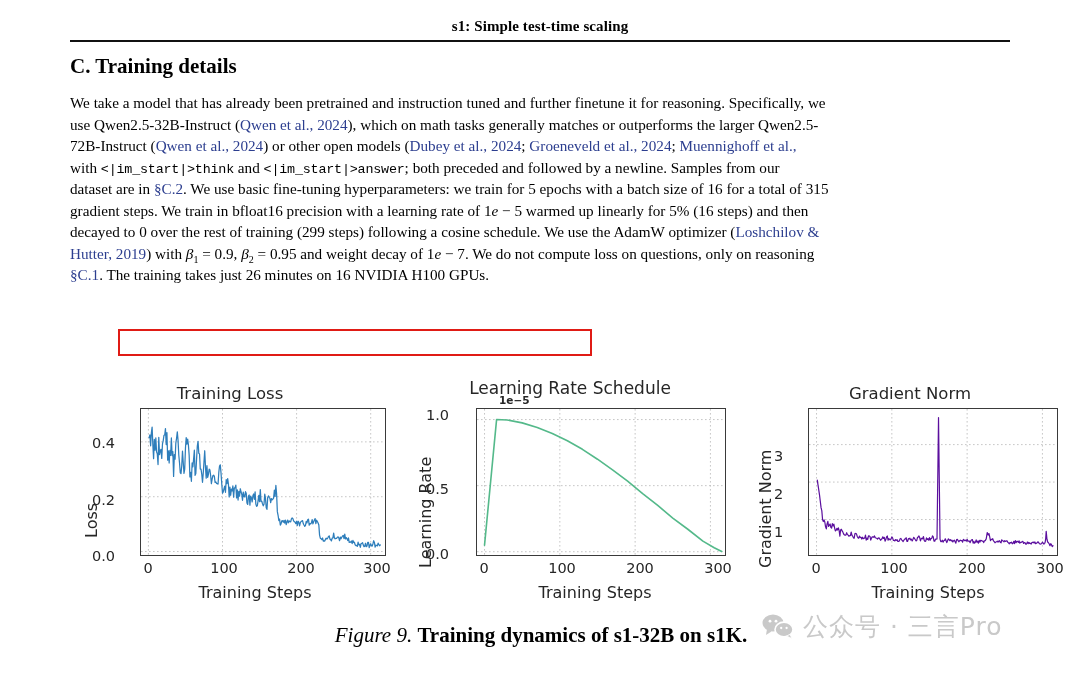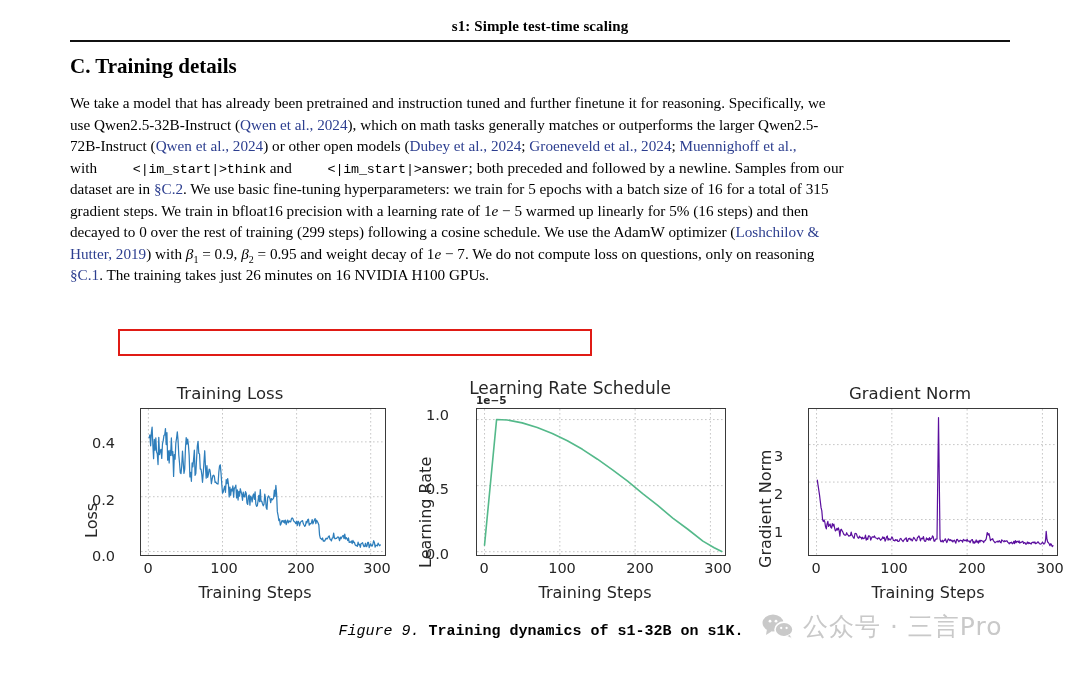--- a/index.html
+++ b/index.html
@@ -63,21 +63,20 @@
   }
   .body-line {
     white-space: nowrap;
     height: 21.5px;
   }
   .cite { color: #2c3e8f; }
   .mono {
     font-family: "Liberation Mono", monospace;
     font-size: 13.4px;
     letter-spacing: -0.2px;
-    margin-left: 32px;
   }
   .mi { font-family: "Liberation Serif", serif; font-style: italic; }
   sub { font-size: 10px; }
 
   
   .highlight-box {
     position: absolute;
     left: 118px;
     top: 329px;
     width: 474px;
@@ -154,31 +153,31 @@
     white-space: nowrap;
   }
   .tick-x { transform: translateX(-50%); }
   .tick-y { transform: translateY(-50%); text-align: left; }
   .offset-text {
     position: absolute;
     font-family: "DejaVu Sans", sans-serif;
     font-size: 10.5px;
     color: #262626;
     font-weight: bold;
+    margin-left: 23px;
   }
 
   
   .caption {
     position: absolute;
     left: 70px;
     top: 623px;
     width: 942px;
     text-align: center;
-    font-size: 15px;
-    font-family: Liberation Mono, monospace;
+    font-size: 21px;
   }
   .caption .fignum { font-style: italic; }
   .caption .captext { font-weight: bold; }
 
   
   .watermark {
     position: absolute;
     left: 762px;
     top: 610px;
     display: flex;

